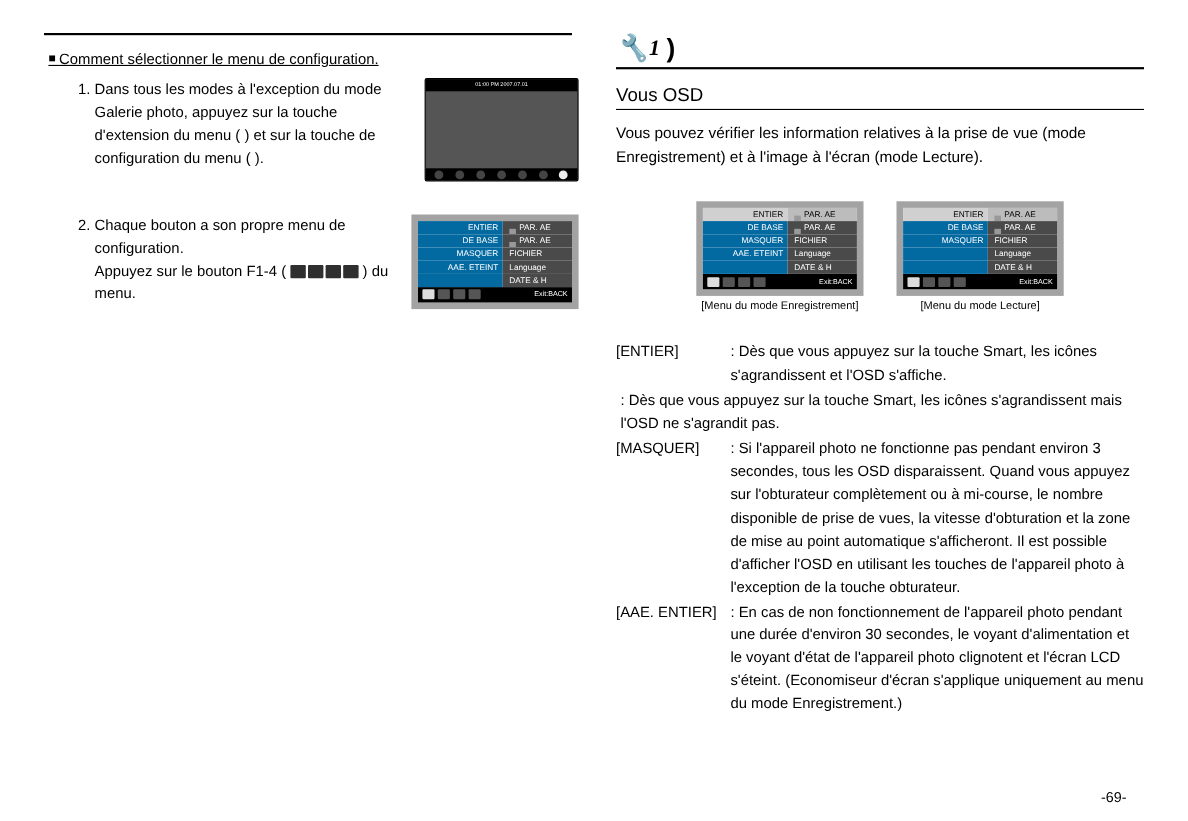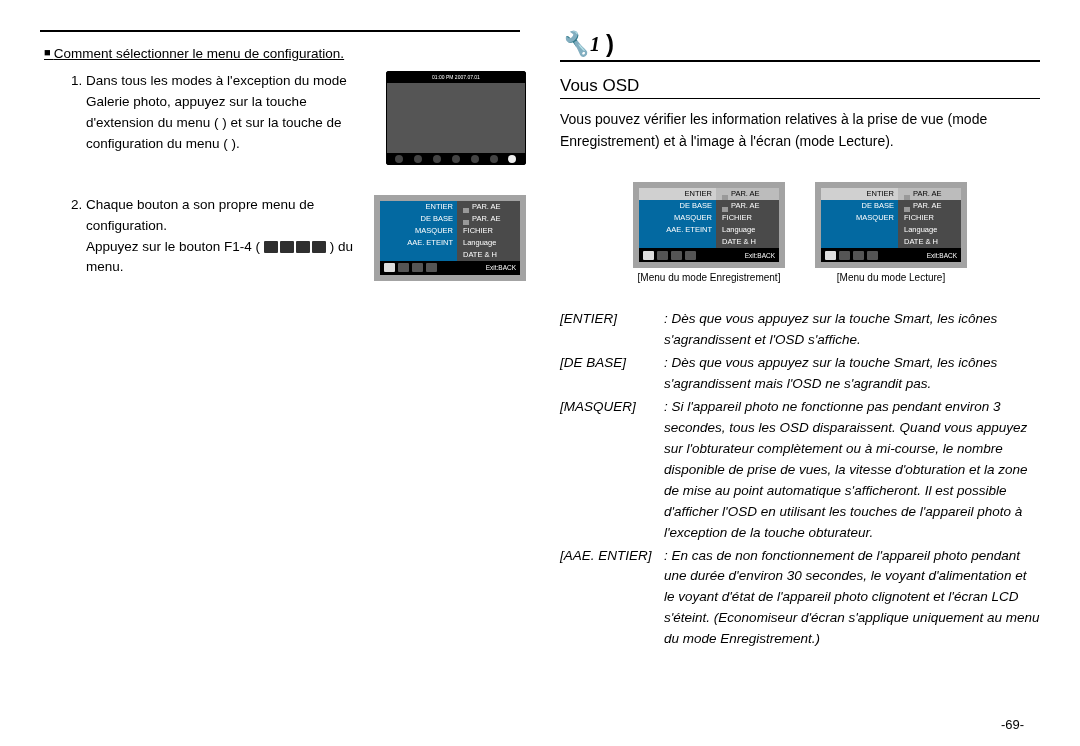--- a/index.html
+++ b/index.html
@@ -190,26 +190,24 @@
     line-height: 1.55;
     margin: 0 0 0 0;
   }
   dl.defs .defrow {
     display: flex;
     margin-bottom: 2px;
   }
   dl.defs dt {
     width: 100px;
     flex: none;
-    font-style: italic;
   }
   dl.defs dd {
     margin: 0;
     padding-left: 4px;
-    font-style: italic;
   }
   dl.defs dd::before {
     content: ": ";
   }
   .pagenum {
     position: absolute;
     bottom: 14px;
     right: 56px;
     font-size: 13px;
   }
@@ -395,21 +393,20 @@
         <div class="cap">[Menu du mode Lecture]</div>
       </div>
     </div>
 
     <dl class="defs">
       <div class="defrow">
           <dt>[ENTIER]</dt>
           <dd>Dès que vous appuyez sur la touche Smart, les icônes s'agrandissent et l'OSD s'affiche.</dd>
         </div>
       <div class="defrow">
-          <dt>[DE BASE]</dt>
           <dd>Dès que vous appuyez sur la touche Smart, les icônes s'agrandissent mais l'OSD ne s'agrandit pas.</dd>
         </div>
       <div class="defrow">
           <dt>[MASQUER]</dt>
           <dd>Si l'appareil photo ne fonctionne pas pendant environ 3 secondes, tous les OSD disparaissent. Quand vous appuyez sur l'obturateur complètement ou à mi-course, le nombre disponible de prise de vues, la vitesse d'obturation et la zone de mise au point automatique s'afficheront. Il est possible d'afficher l'OSD en utilisant les touches de l'appareil photo à l'exception de la touche obturateur.</dd>
         </div>
       <div class="defrow">
           <dt>[AAE. ENTIER]</dt>
           <dd>En cas de non fonctionnement de l'appareil photo pendant une durée d'environ 30 secondes, le voyant d'alimentation et le voyant d'état de l'appareil photo clignotent et l'écran LCD s'éteint. (Economiseur d'écran s'applique uniquement au menu du mode Enregistrement.)</dd>
         </div>

